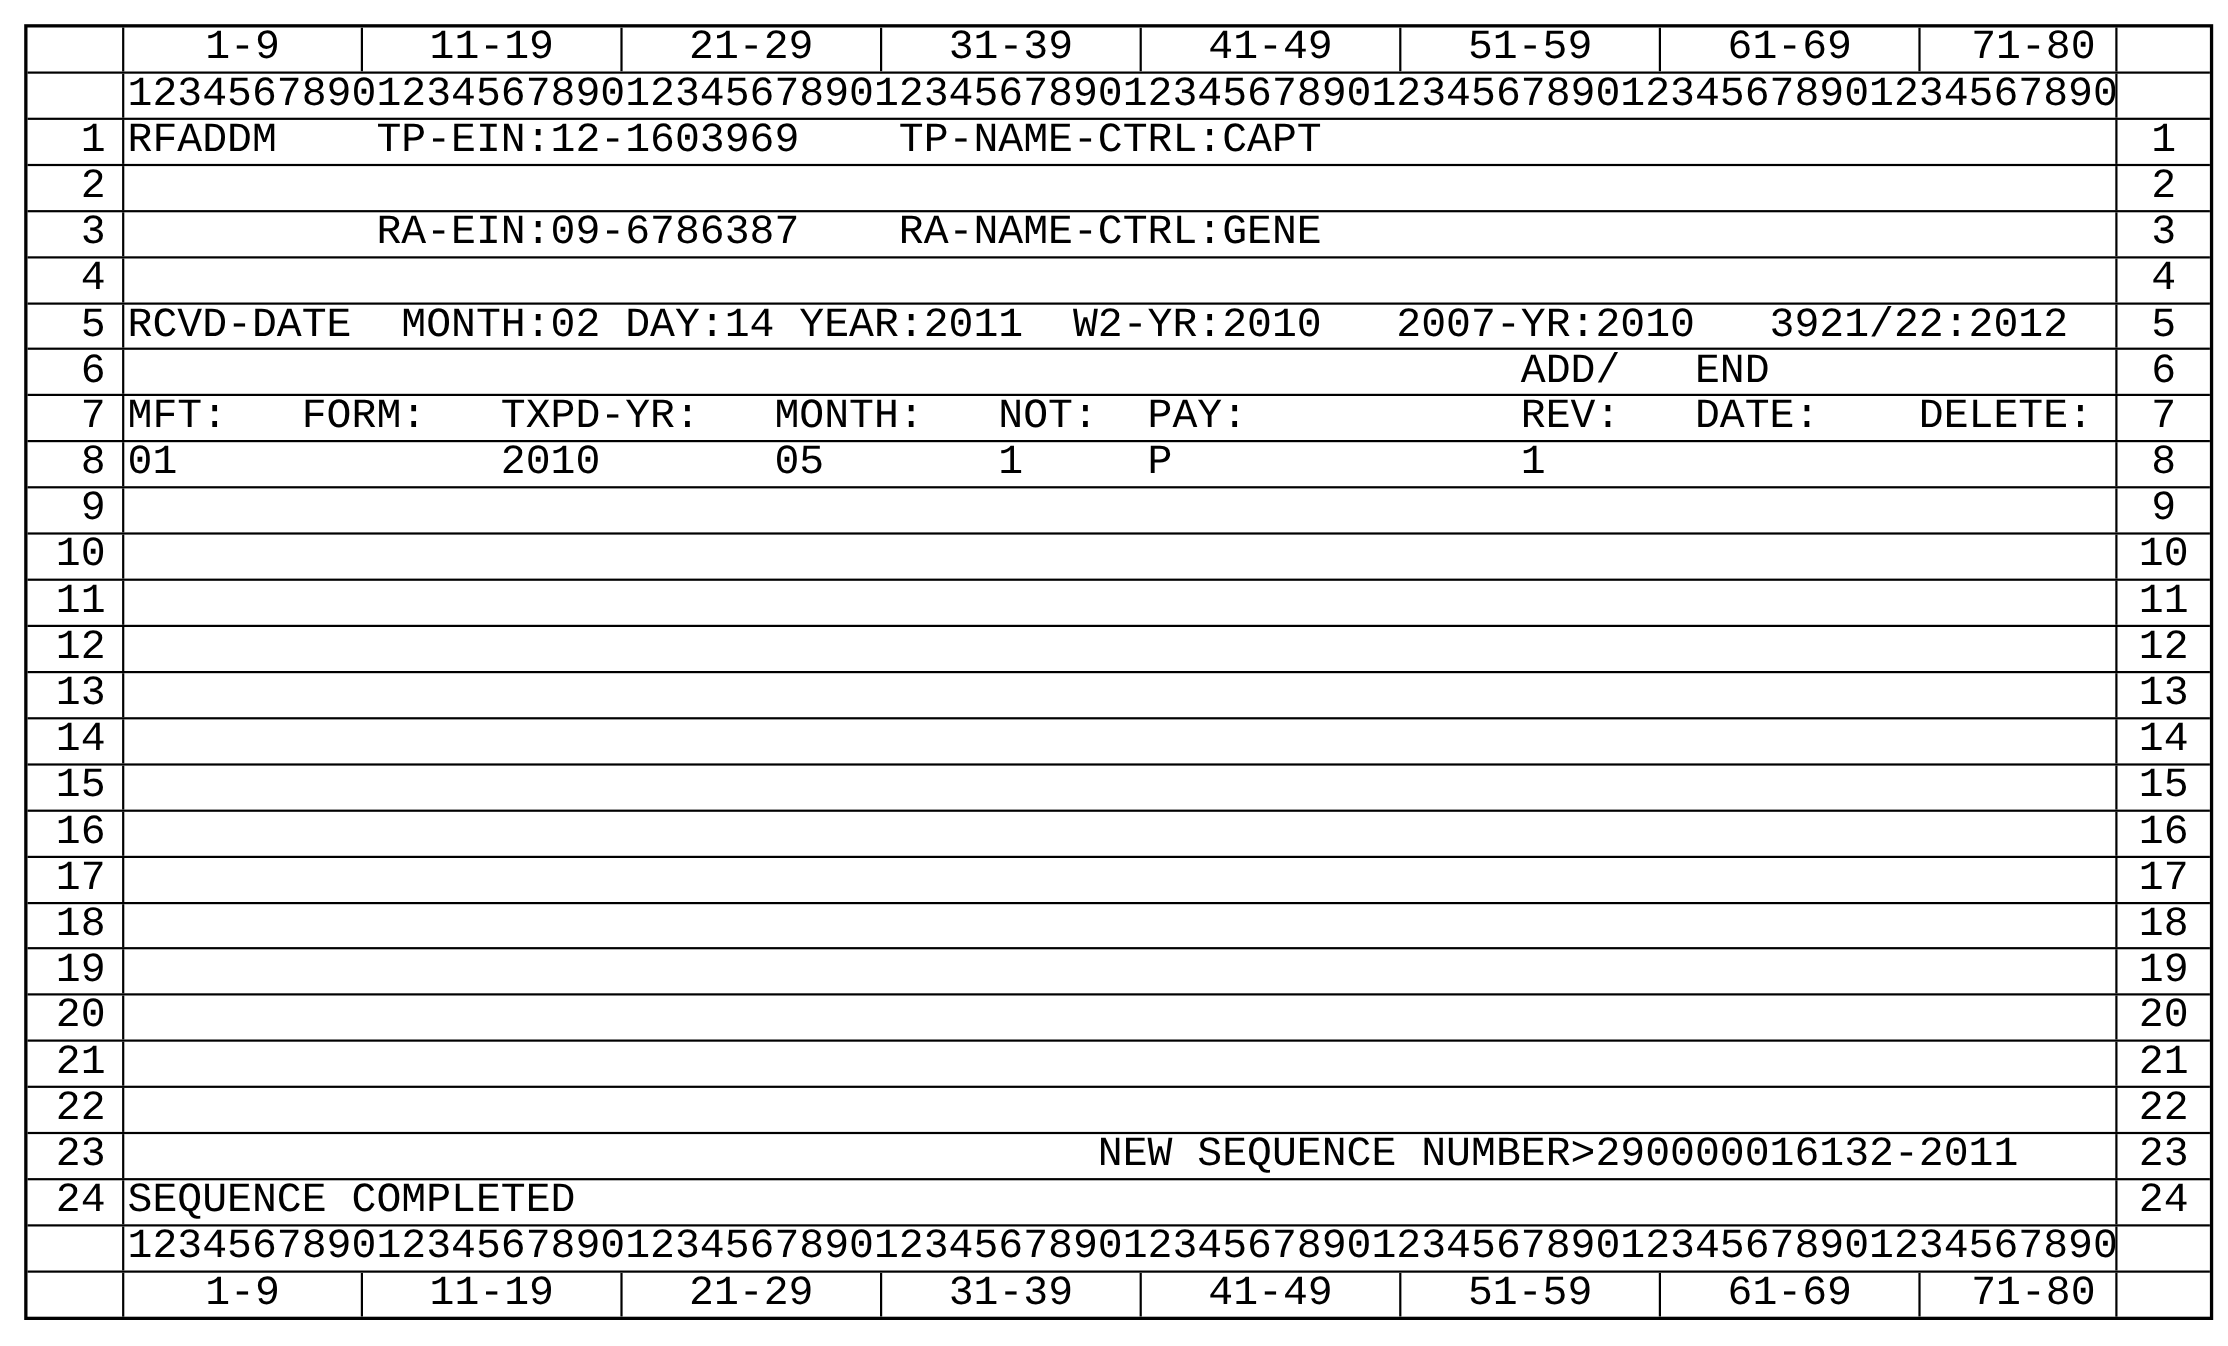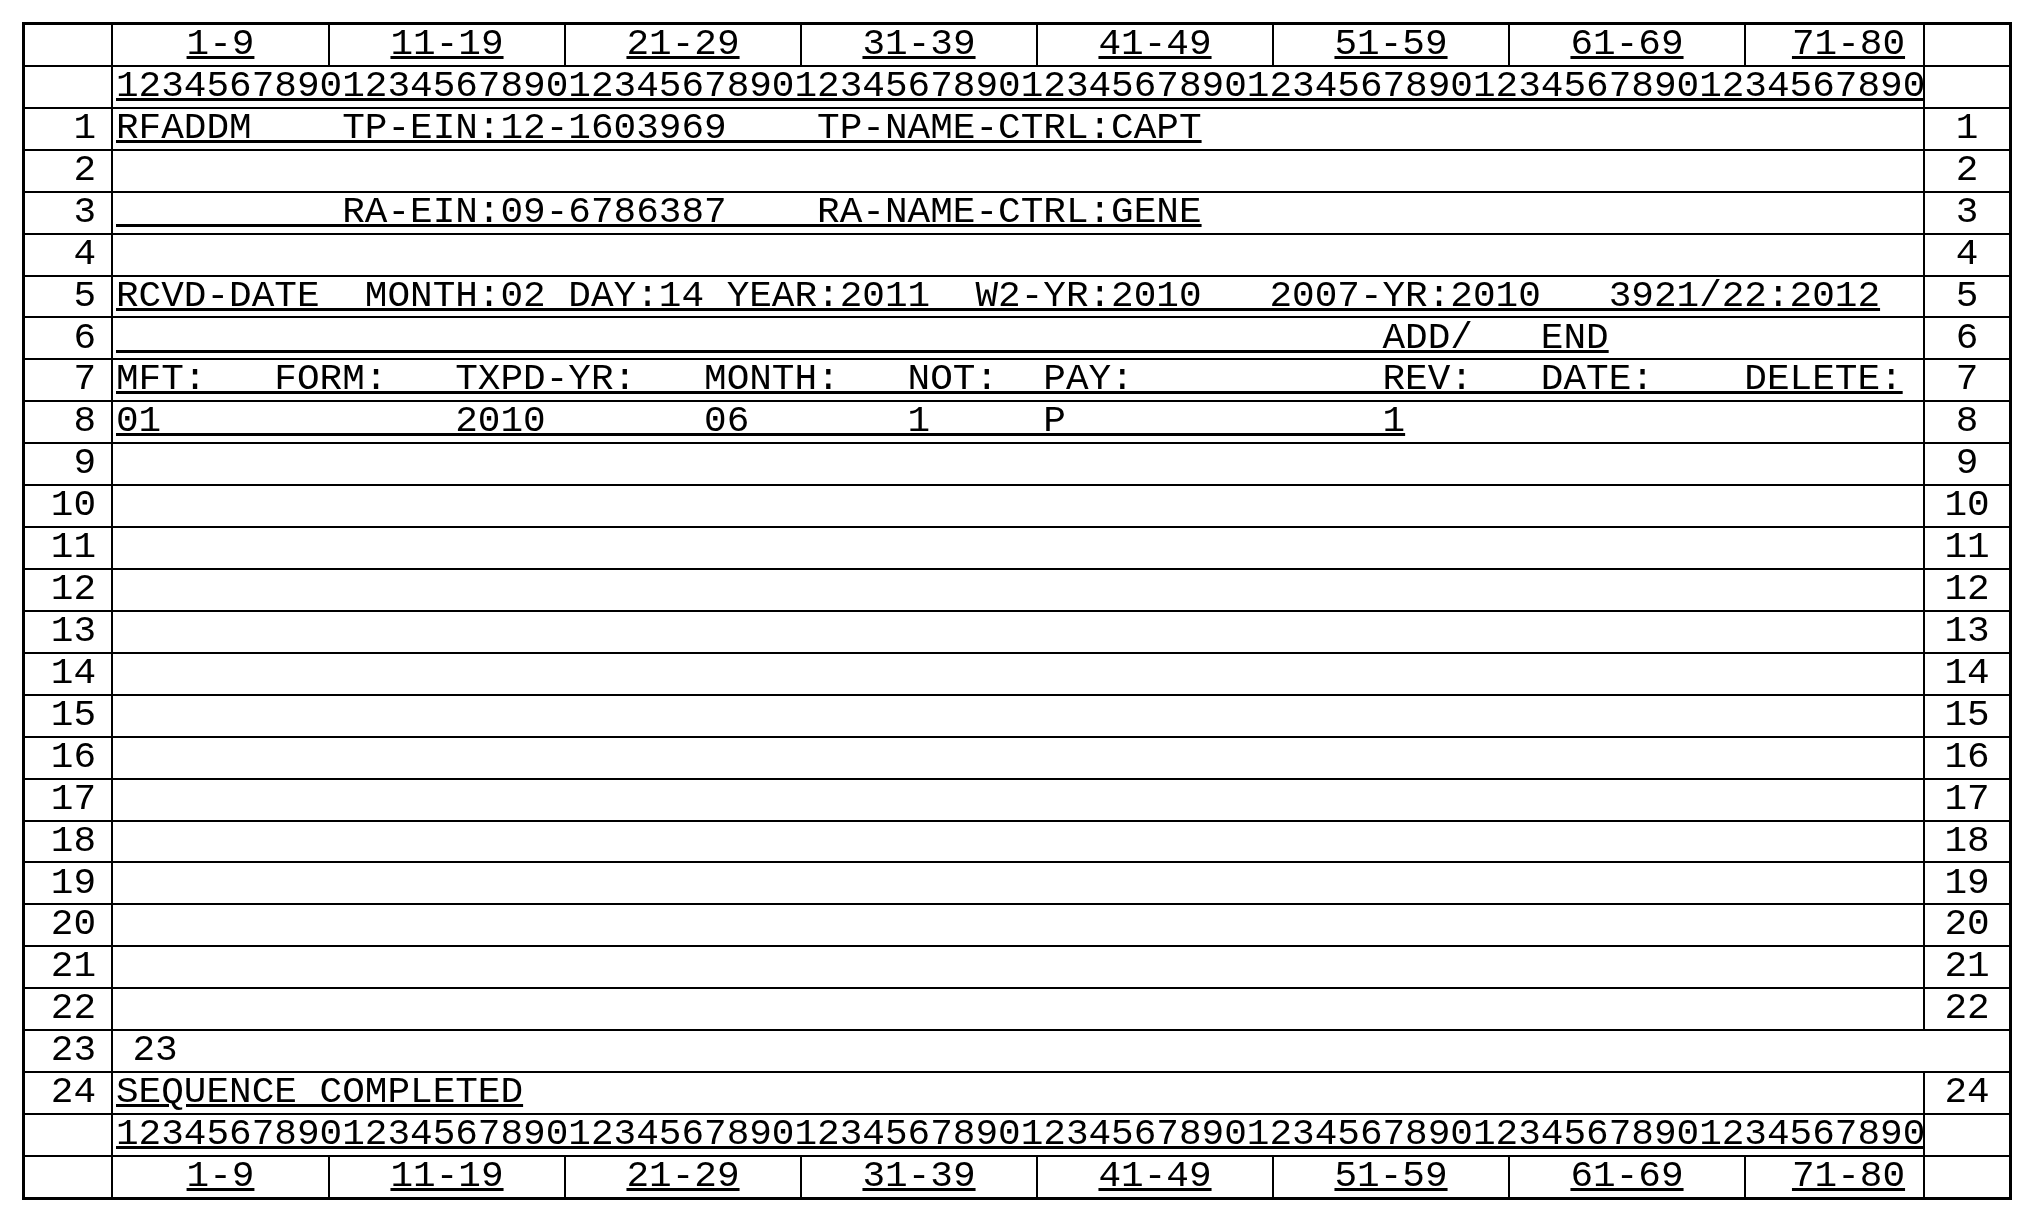--- a/index.html
+++ b/index.html
@@ -45,21 +45,20 @@
   .c {
     flex: 1;
     min-width: 0;
     box-sizing: border-box;
     border-right: 2px solid #000;
     display: flex;
     align-items: center;
     padding-left: 3px;
     white-space: pre;
     overflow: hidden;
-    text-decoration: underline;
   }
   .c.ranges { padding-left: 0; }
   .rn {
     width: 84px;
     flex-shrink: 0;
     display: flex;
     align-items: center;
     justify-content: center;
   }
   .rg {
@@ -130,21 +129,21 @@
     <div class="c">                                                        ADD/   END</div>
     <div class="rn">6</div>
   </div>
   <div class="r">
     <div class="n">7</div>
     <div class="c">MFT:   FORM:   TXPD-YR:   MONTH:   NOT:  PAY:           REV:   DATE:    DELETE:</div>
     <div class="rn">7</div>
   </div>
   <div class="r">
     <div class="n">8</div>
-    <div class="c">01             2010       06       1     P              1</div>
+    <div class="c">01             2010       05       1     P              1</div>
     <div class="rn">8</div>
   </div>
   <div class="r">
     <div class="n">9</div>
     <div class="c"></div>
     <div class="rn">9</div>
   </div>
   <div class="r">
     <div class="n">10</div>
     <div class="c"></div>
@@ -205,20 +204,21 @@
     <div class="c"></div>
     <div class="rn">21</div>
   </div>
   <div class="r">
     <div class="n">22</div>
     <div class="c"></div>
     <div class="rn">22</div>
   </div>
   <div class="r">
     <div class="n">23</div>
+    <div class="c">                                       NEW SEQUENCE NUMBER&gt;290000016132-2011</div>
     <div class="rn">23</div>
   </div>
   <div class="r">
     <div class="n">24</div>
     <div class="c">SEQUENCE COMPLETED</div>
     <div class="rn">24</div>
   </div>
 
   <div class="r">
     <div class="n"></div>

